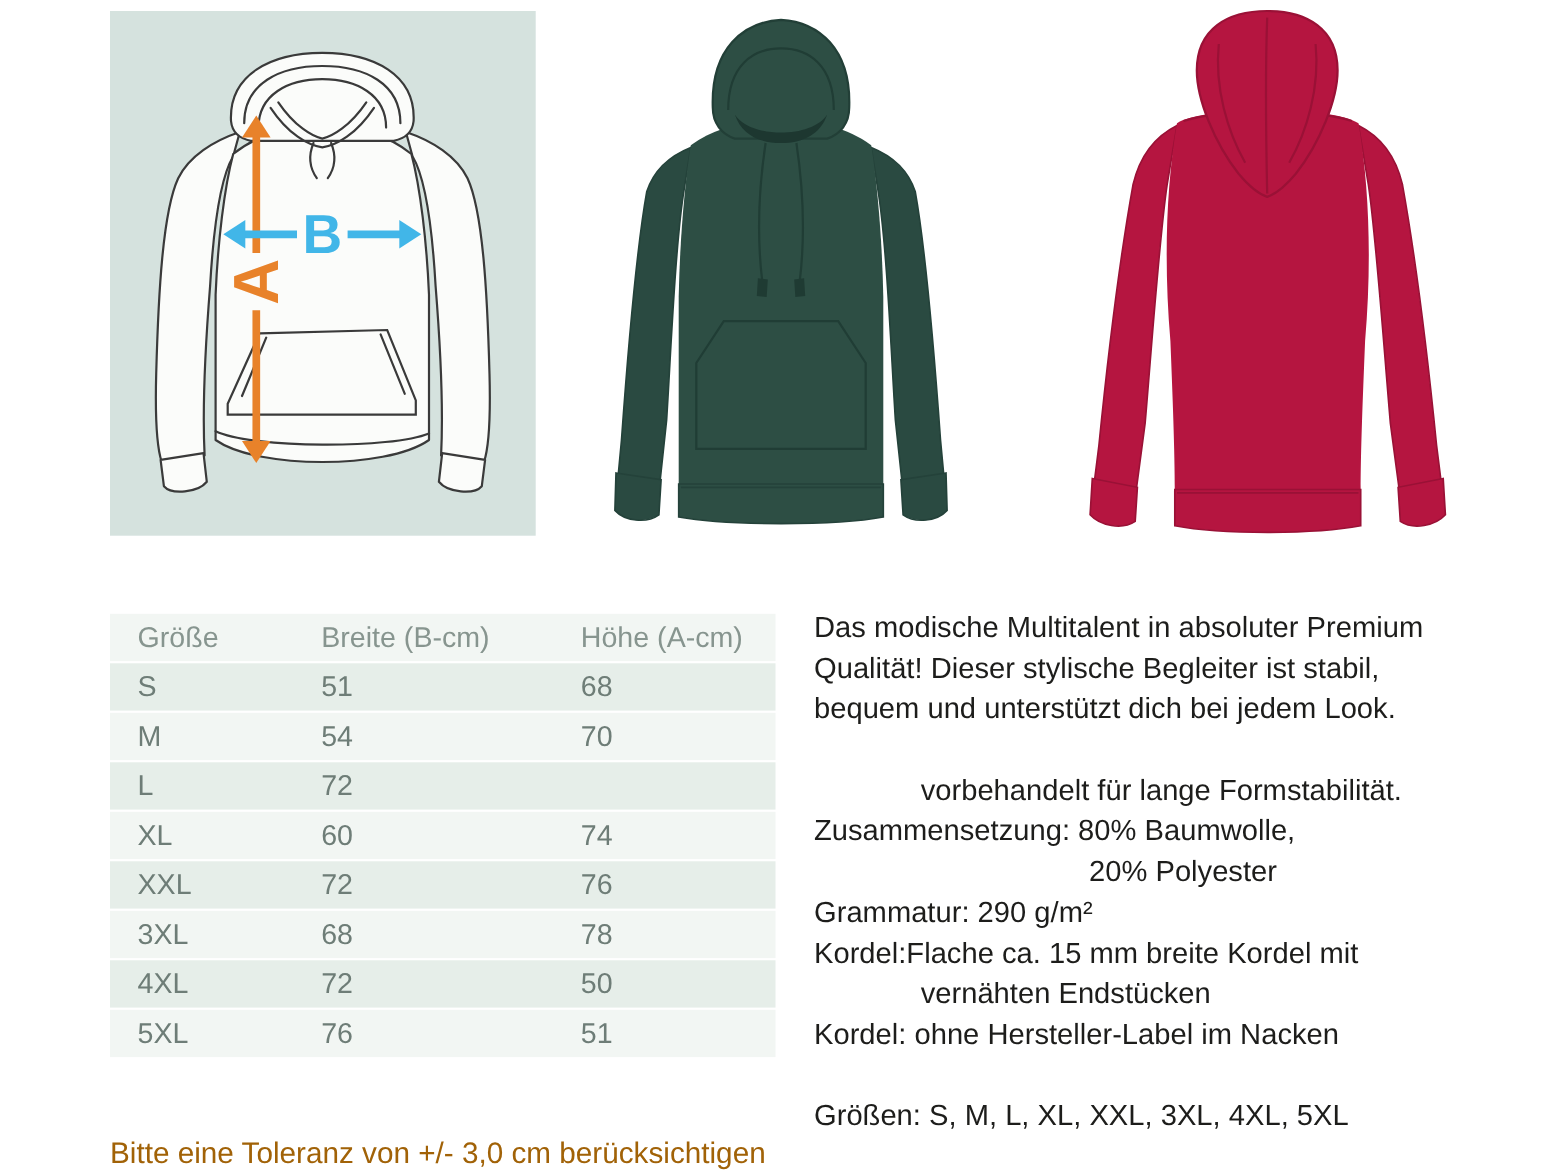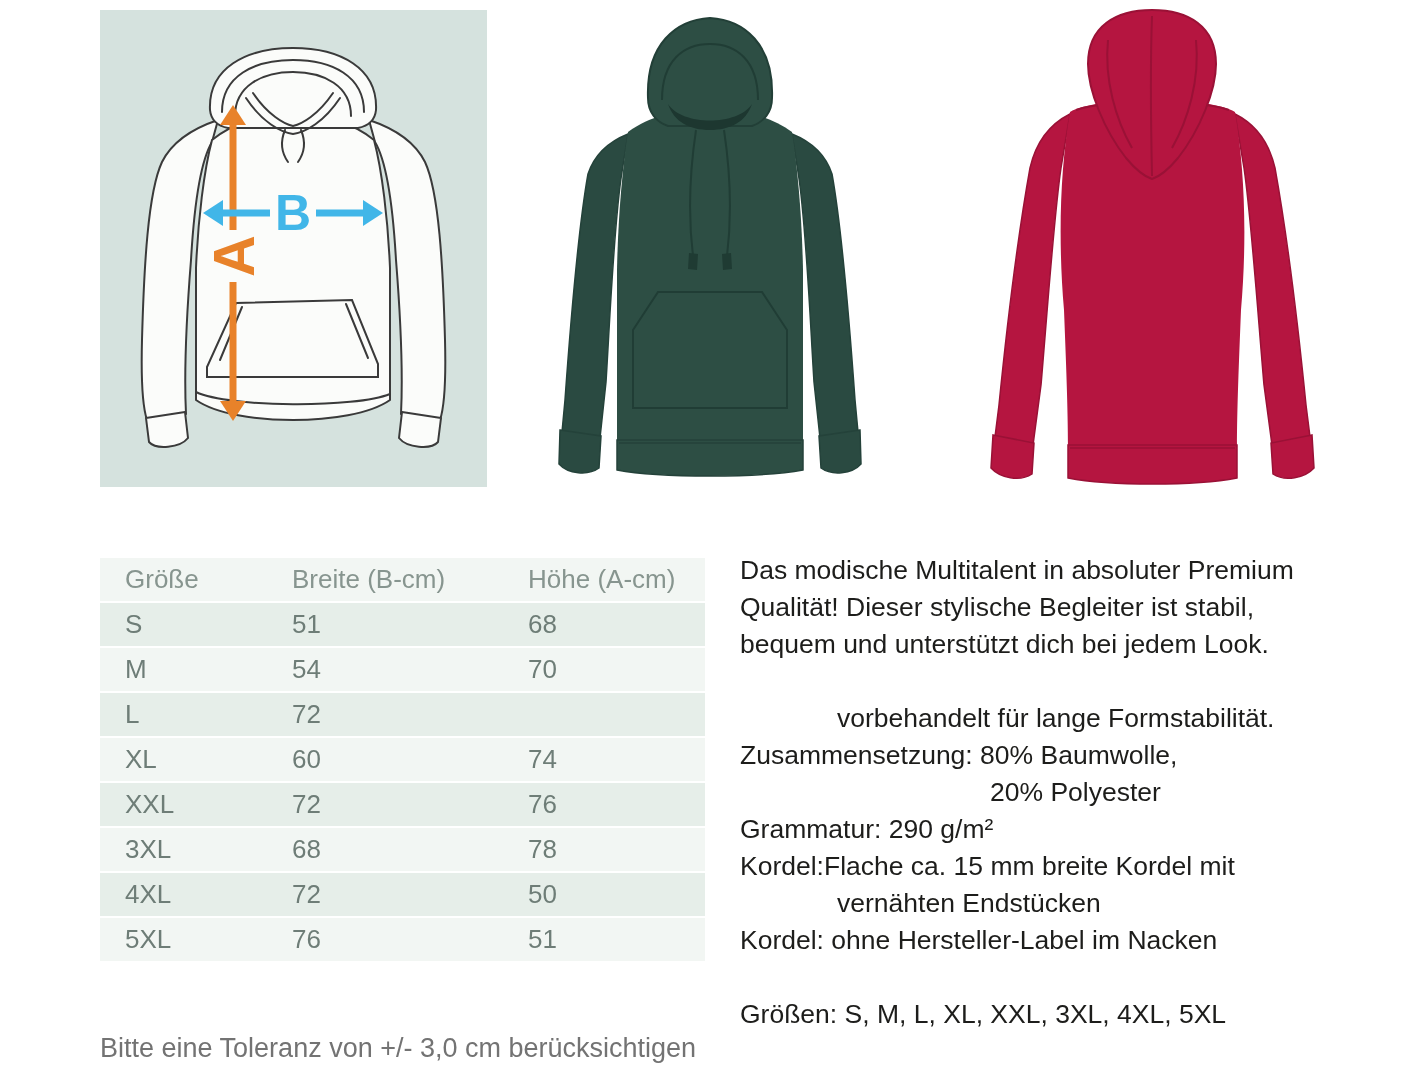--- a/index.html
+++ b/index.html
@@ -39,21 +39,21 @@
     position:absolute; left:740px; top:552px; width:684px;
     font-size:26.5px; line-height:37px; color:#1d1d1b;
   }
   .line { min-height:37px; white-space:nowrap; }
   .line.ind1 { padding-left:97px; }
   .line.ind2 { padding-left:250px; }
 
   
   .tolerance {
     position:absolute; left:100px; top:1033px;
-    font-size:27px; color:#737373; white-space:nowrap;
+    font-size:27px; color:#a16207; white-space:nowrap;
   }
 
   
   .sk { fill:#fbfcfa; stroke:#3a3a3a; stroke-width:2; stroke-linejoin:round; }
   .skl { fill:none; stroke:#3a3a3a; stroke-width:2; stroke-linecap:round; }
 
   
   .gb { fill:#2d4e44; }
   .gbd { fill:#2a4a41; }
   .gl { fill:none; stroke:#203d35; stroke-width:2; }

